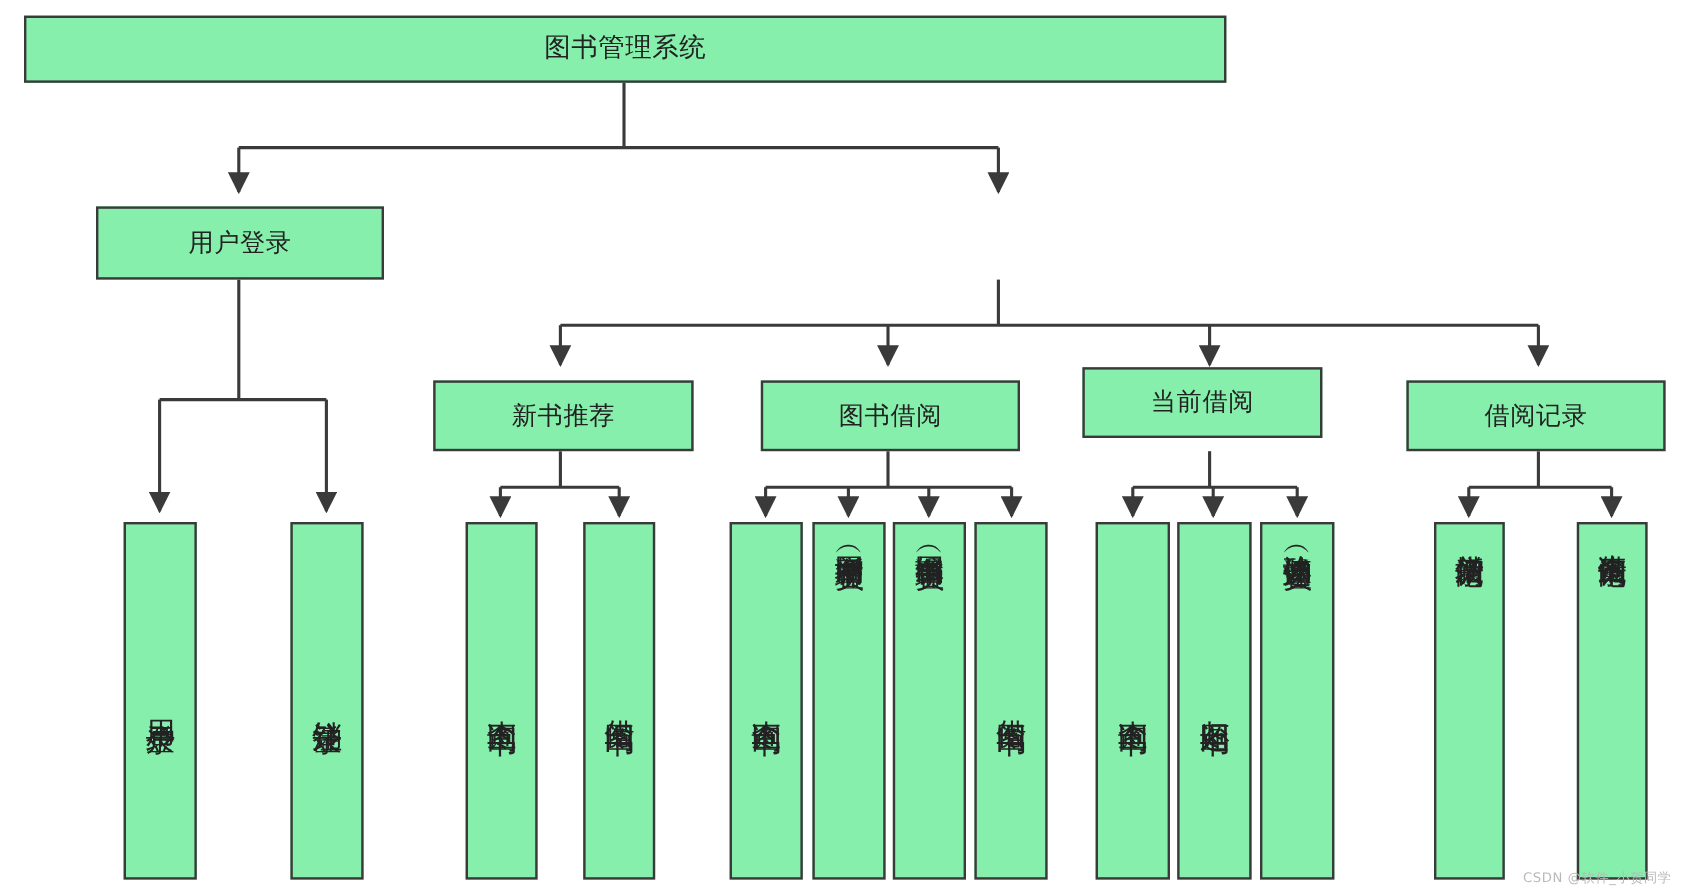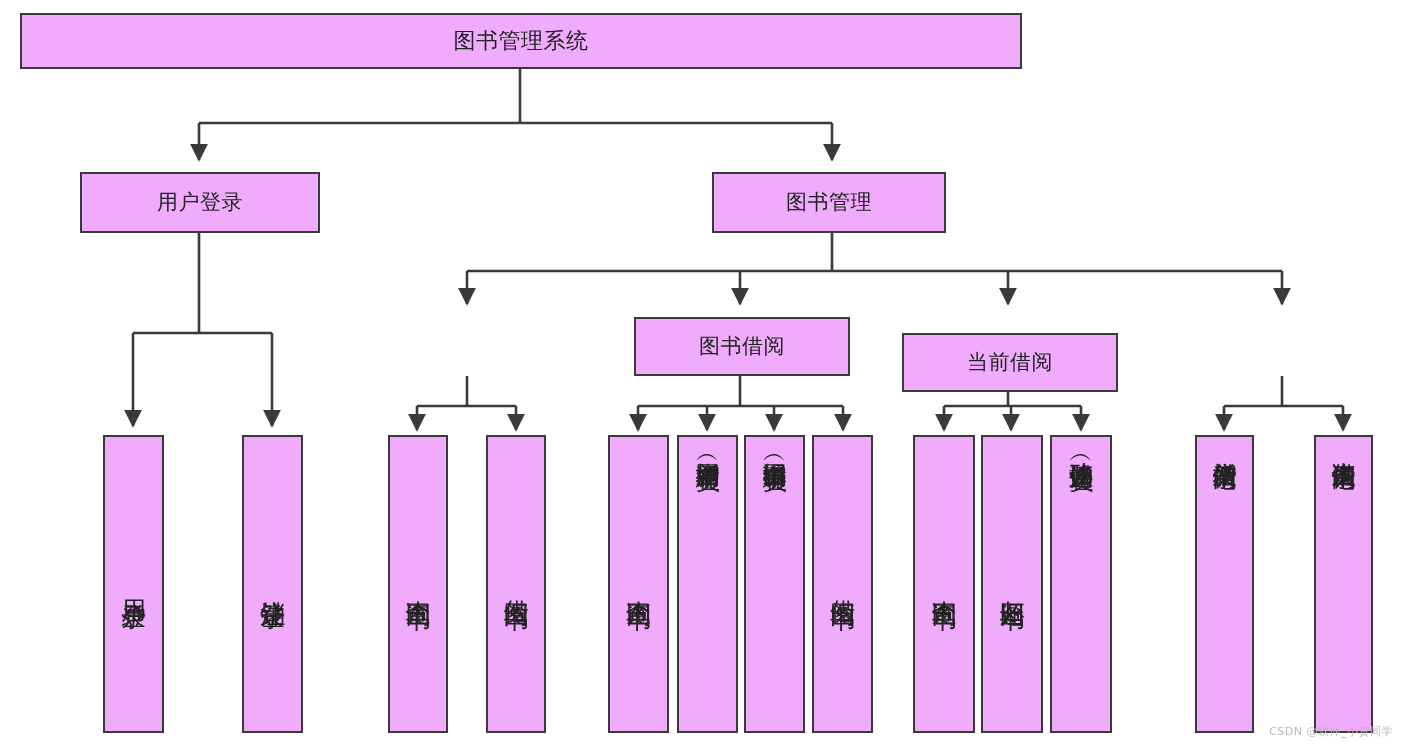--- a/index.html
+++ b/index.html
@@ -23,21 +23,21 @@
     left: 0;
     top: 0;
     width: 1405px;
     height: 747px;
     pointer-events: none;
   }
   .node {
     position: absolute;
     box-sizing: border-box;
     border: 2.5px solid #3a3a3a;
-    background: #f0abfc;
+    background: #86efac;
     color: #222222;
     display: flex;
     align-items: center;
     justify-content: center;
     text-align: center;
     z-index: 2;
   }
   .node .label {
     display: block;
     line-height: 1.18;
@@ -140,33 +140,36 @@
   </svg>
 
   <div class="node horiz root" style="left:20px; top:13px; width:1002px; height:56px;">
     <span class="label">图书管理系统</span>
   </div>
 
   <div class="node horiz" style="left:80px; top:172px; width:240px; height:61px;">
     <span class="label">用户登录</span>
   </div>
 
-  <div class="node horiz" style="left:712px; top:172px; width:234px; height:61px;">
-    <span class="label">图书管理</span>
-  </div>
-
+
+  <div class="node horiz" style="left:361px; top:317px; width:217px; height:59px;">
+    <span class="label">新书推荐</span>
+  </div>
 
   <div class="node horiz" style="left:634px; top:317px; width:216px; height:59px;text-align:center;">
     <span class="label">图书借阅</span>
   </div>
 
-  <div class="node horiz" style="left:902px; top:333px; width:216px; height:59px;">
+  <div class="node horiz" style="left:902px; top:306px; width:200px; height:59px;">
     <span class="label">当前借阅</span>
   </div>
 
+  <div class="node horiz" style="left:1172px; top:317px; width:216px; height:59px;">
+    <span class="label">借阅记录</span>
+  </div>
 
   <div class="node vert" style="left:103px; top:435px; width:61px; height:298px;">
     <span class="label">用户登录</span>
   </div>
 
   <div class="node vert" style="left:242px; top:435px; width:61px; height:298px;">
     <span class="label">注销登录</span>
   </div>
 
   <div class="node vert" style="left:388px; top:435px; width:60px; height:298px;">

